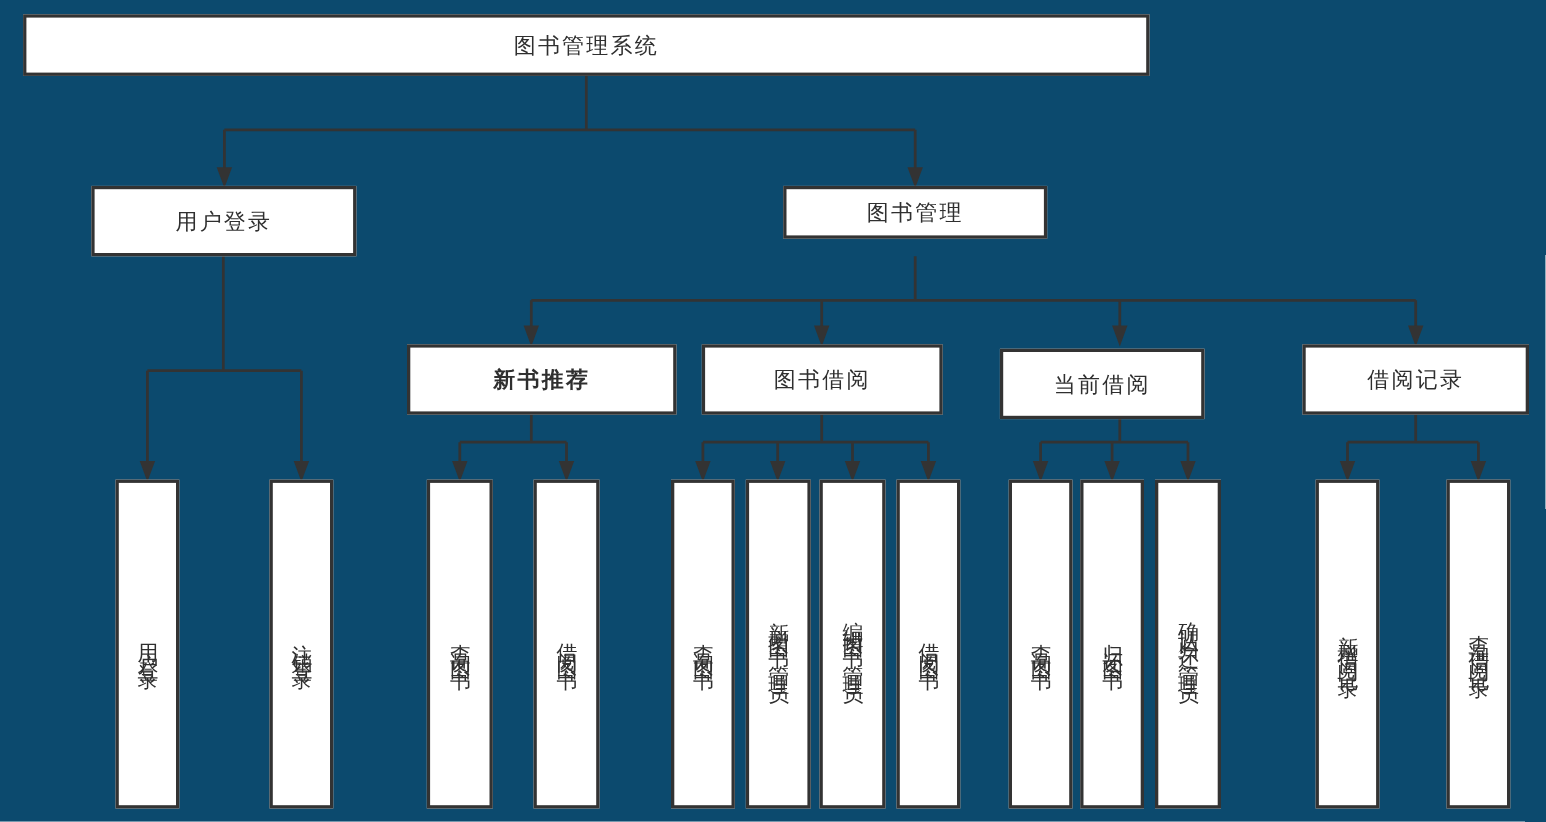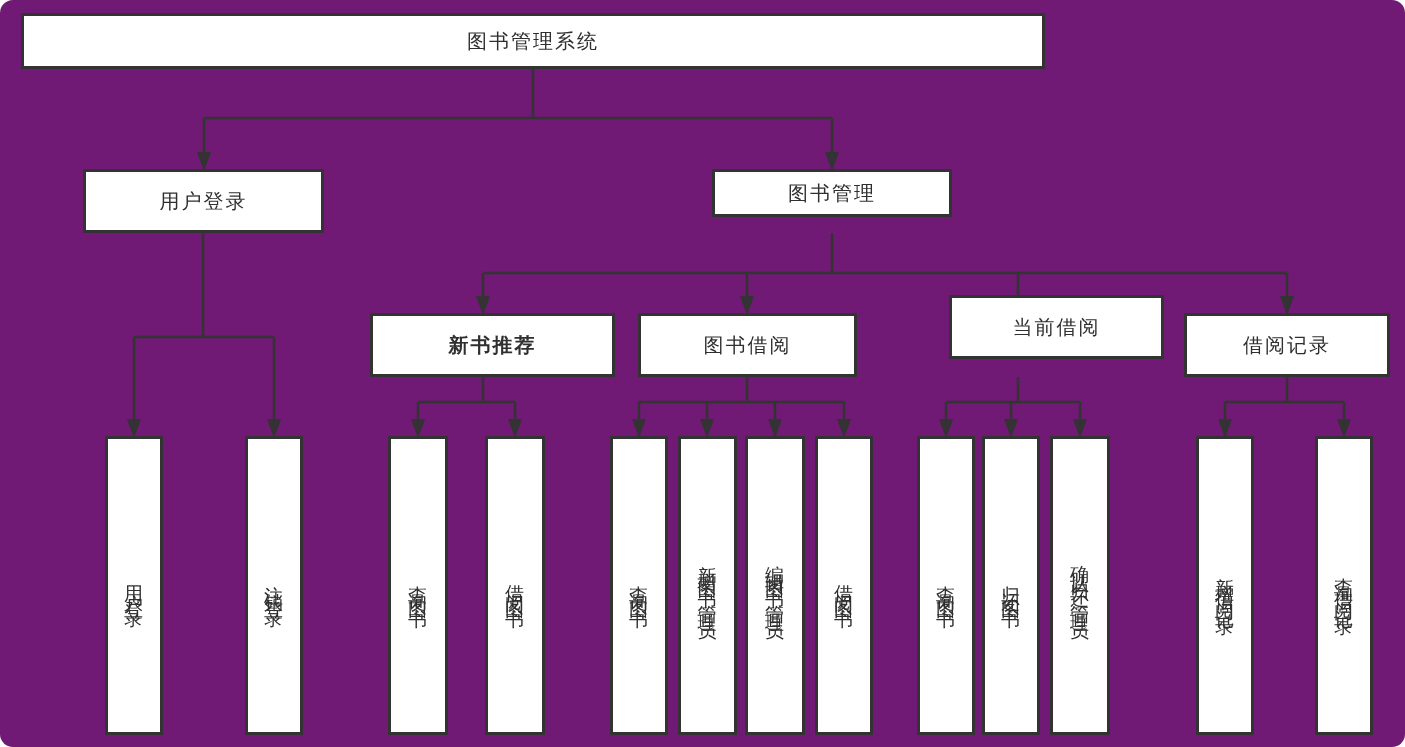--- a/index.html
+++ b/index.html
@@ -1,23 +1,22 @@
 <!DOCTYPE html>
 <html><head>
 <meta charset="utf-8">
 <style>
   html, body { margin: 0; padding: 0; background: #ffffff; }
   #canvas {
     position: relative;
     width: 1405px;
     height: 747px;
-    background: #701a75;
+    background: #0c4a6e;
     font-family: "Liberation Sans", "DejaVu Sans", sans-serif;
     overflow: hidden;
-    border-radius: 13px;
   }
   #connectors {
     position: absolute;
     left: 0; top: 0;
     width: 1405px; height: 747px;
     pointer-events: none;
   }
   .node {
     position: absolute;
     box-sizing: border-box;
@@ -100,21 +99,21 @@
     </g>
   </svg>
 
   <div class="node hnode" style="left:21px; top:13px; width:1024px; height:56px;">图书管理系统</div>
 
   <div class="node hnode" style="left:83px; top:169px; width:241px; height:64px;">用户登录</div>
   <div class="node hnode" style="left:712px; top:169px; width:240px; height:48px;">图书管理</div>
 
   <div class="node hnode" style="left:370px; top:313px; width:245px; height:64px;font-weight:bold;">新书推荐</div>
   <div class="node hnode" style="left:638px; top:313px; width:219px; height:64px;">图书借阅</div>
-  <div class="node hnode" style="left:909px; top:295px; width:215px; height:64px;margin-left:40px;">当前借阅</div>
+  <div class="node hnode" style="left:909px; top:317px; width:186px; height:64px;">当前借阅</div>
   <div class="node hnode" style="left:1184px; top:313px; width:206px; height:64px;">借阅记录</div>
 
   <div class="node leaf" style="left:105px; top:436px; width:58px; height:299px;">用户登录</div>
   <div class="node leaf" style="left:245px; top:436px; width:58px; height:299px;">注销登录</div>
 
   <div class="node leaf" style="left:388px; top:436px; width:60px; height:299px;">查询图书</div>
   <div class="node leaf" style="left:485px; top:436px; width:60px; height:299px;">借阅图书</div>
 
   <div class="node leaf" style="left:610px; top:436px; width:58px; height:299px;">查询图书</div>
   <div class="node leaf" style="left:678px; top:436px; width:59px; height:299px;">新增图书（管理员）</div>

